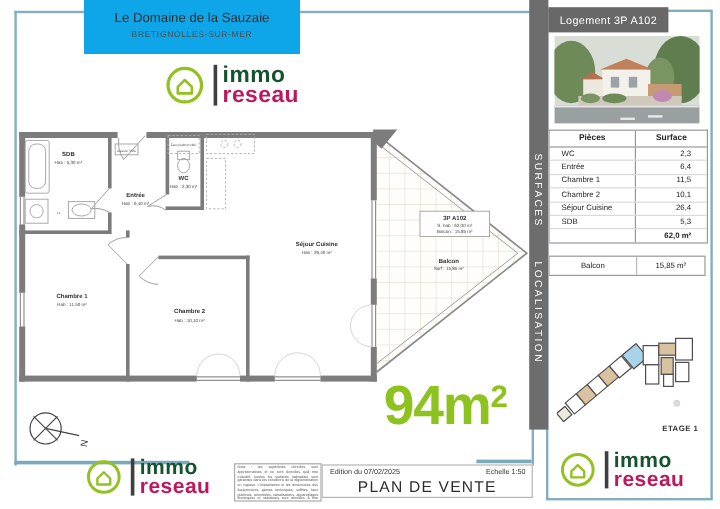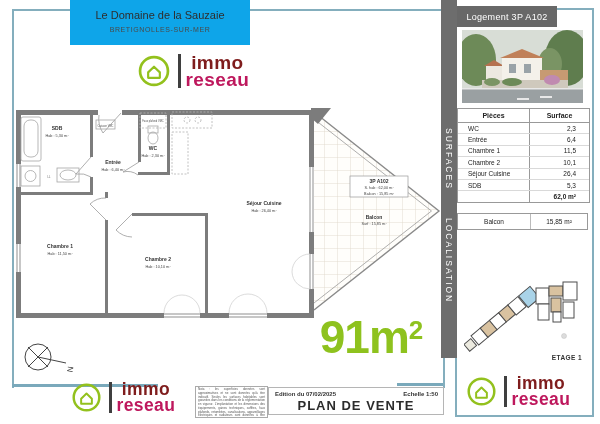--- a/index.html
+++ b/index.html
@@ -15,21 +15,21 @@
   
   .title-block{left:70px;top:0;width:180px;height:45px;background:#0ea5e9;text-align:center;}
   .proj-title{font-size:11px;color:#2e2e2e;margin-top:9px;}
   .proj-city{font-size:7px;letter-spacing:.6px;color:#4a4a4a;margin-top:5px;}
 
   
   .logo{display:flex;align-items:center;}
   .logo svg{flex:0 0 auto;}
   .logo-bar{width:2.5px;background:#3f3f3f;margin:0 5px 0 6px;}
   .logo-text{display:flex;flex-direction:column;font-weight:700;line-height:.92;letter-spacing:.4px;}
-  .lt1{color:#7f1d1d;text-align:center;}
+  .lt1{color:#14532d;}
   .lt2{color:#be185d;}
   .logo-top{left:136px;top:50px;height:42px;}
   .logo-top svg{width:36px;height:36px;}
   .logo-top .logo-bar{height:34px;}
   .logo-top .logo-text{font-size:19px;}
   .logo-bl{left:70px;top:377px;height:40px;}
   .logo-bl svg{width:33px;height:33px;}
   .logo-bl .logo-bar{height:31px;}
   .logo-bl .logo-text{font-size:17.5px;}
   .logo-br{left:465px;top:371px;height:40px;background:#fff;}
@@ -63,21 +63,21 @@
   .plan-svg{left:12px;top:92px;width:434px;height:236px;}
   .pn{font-weight:700;font-size:5px;fill:#333;}
   .pa{font-size:3.8px;fill:#444;}
   .pt{font-size:2.6px;fill:#555;}
   .badge{left:298px;top:314px;width:146px;text-align:center;color:#8ec21e;font-weight:700;font-size:46px;line-height:1;letter-spacing:-1px;}
   .badge sup{font-size:26px;vertical-align:14px;}
   .compass{left:16px;top:336px;width:60px;height:46px;}
 
   
   .disclaimer{left:195px;top:386px;width:73px;height:32px;border:1px solid #aaa;background:#fff;font-size:3px;line-height:1.25;color:#555;padding:1px 2px;box-sizing:border-box;overflow:hidden;text-align:justify;}
-  .footer-box{left:268px;top:387px;width:176px;height:28px;border:1px solid #b5b5b5;background:#fff;box-sizing:border-box;font-weight:bold;}
+  .footer-box{left:268px;top:387px;width:176px;height:28px;border:1px solid #b5b5b5;background:#fff;box-sizing:border-box;}
   .f-edition{position:absolute;left:6px;top:3px;font-size:6px;color:#333;}
   .f-echelle{position:absolute;right:5px;top:3px;font-size:6px;color:#333;}
   .f-title{position:absolute;left:0;right:0;top:10px;text-align:center;font-size:13px;color:#2c2c2c;letter-spacing:1px;}
 </style>
 </head>
 <body>
 
 <div class="page">
 
   <div class="abs frame-left"></div>
@@ -227,21 +227,21 @@
   </svg>
 
   <svg class="abs compass" viewBox="0 0 60 46">
     <circle cx="22" cy="21" r="13" fill="none" stroke="#444" stroke-width="1"></circle>
     <line x1="12" y1="11" x2="32" y2="31" stroke="#444" stroke-width="1"></line>
     <line x1="32" y1="11" x2="12" y2="31" stroke="#444" stroke-width="1"></line>
     <line x1="22" y1="21" x2="50" y2="27" stroke="#444" stroke-width="1"></line>
     <text x="52" y="30" font-size="8" fill="#333" transform="rotate(100 52 30)">N</text>
   </svg>
 
-  <div class="abs badge"><span>91m</span><sup>2</sup></div>
+  <div class="abs badge"><span>94m</span><sup>2</sup></div>
 
   <div class="abs disclaimer">Nota : les superficies données sont approximatives et ne sont données qu'à titre indicatif. Seules les surfaces habitables sont garanties dans les conditions de la réglementation en vigueur. L'implantation et les dimensions des équipements, gaines techniques, soffites, faux plafonds, retombées, canalisations, appareillages électriques et radiateurs sont données à titre indicatif et sont susceptibles d'être modifiées en cours de réalisation.</div>
   <div class="abs footer-box">
     <div class="f-edition">Edition du 07/02/2025</div>
     <div class="f-echelle">Echelle 1:50</div>
     <div class="f-title">PLAN DE VENTE</div>
   </div>
 
   <div class="abs logo logo-bl">
     <svg viewBox="0 0 40 40">

